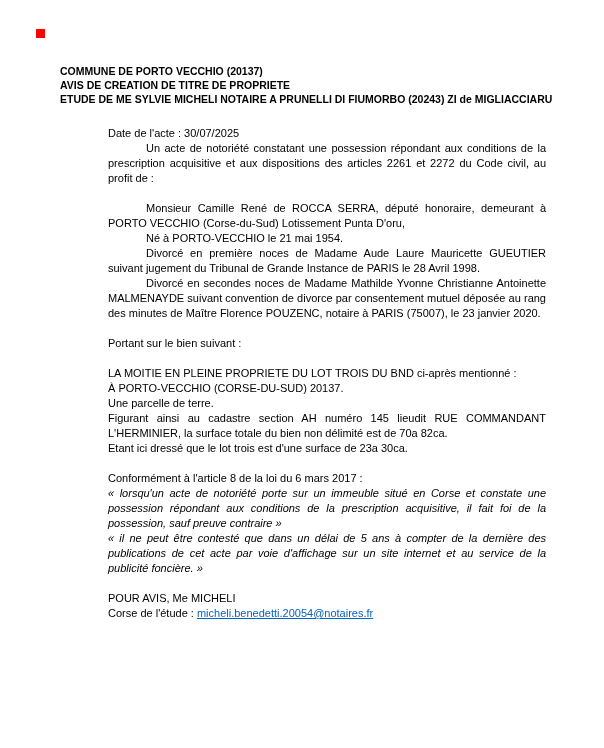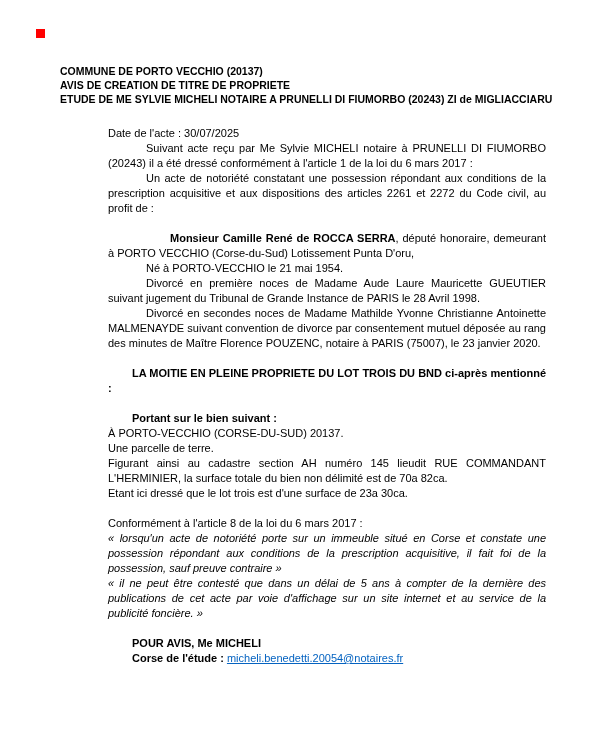--- a/index.html
+++ b/index.html
@@ -31,49 +31,48 @@
   .doc-body { margin-top: 20px; }
   .para {
     margin: 0;
     font-size: 11px;
     line-height: 15px;
     text-align: justify;
     padding-left: 48px;
   }
   .para.indent { text-indent: 38px; }
   .para.space { margin-top: 15px; }
-  .b { font-weight: bold; margin-left: 24px; }
+  .b { font-weight: normal; }
   .i { font-style: italic; }
   .link {
     color: var(--link-color, #0563c1);
     cursor: pointer;
   }
 </style>
 </head>
 <body>
 
 <div class="page">
   <div class="marker"></div>
 
   <div class="doc-header">
     <div class="hline">COMMUNE DE PORTO VECCHIO (20137)</div>
     <div class="hline">AVIS DE CREATION DE TITRE DE PROPRIETE</div>
     <div class="hline">ETUDE DE ME SYLVIE MICHELI NOTAIRE A PRUNELLI DI FIUMORBO (20243) ZI de MIGLIACCIARU</div>
   </div>
 
   <div class="doc-body">
       <p class="para"><span>Date de l'acte : 30/07/2025</span></p>
-      <p class="para indent"><span>Suivant acte reçu par Me Sylvie MICHELI notaire à PRUNELLI DI FIUMORBO (20243) il a été dressé conformément à l'article 1 de la loi du 6 mars 2017 :</span></p>
       <p class="para indent"><span>Un acte de notoriété constatant une possession répondant aux conditions de la prescription acquisitive et aux dispositions des articles 2261 et 2272 du Code civil, au profit de :</span></p>
       <p class="para indent space"><span class="b">Monsieur Camille René de ROCCA SERRA</span><span>, député honoraire, demeurant à PORTO VECCHIO (Corse-du-Sud) Lotissement Punta D'oru,</span></p>
       <p class="para indent"><span>Né à PORTO-VECCHIO le 21 mai 1954.</span></p>
       <p class="para indent"><span>Divorcé en première noces de Madame Aude Laure Mauricette GUEUTIER suivant jugement du Tribunal de Grande Instance de PARIS le 28 Avril 1998.</span></p>
       <p class="para indent"><span>Divorcé en secondes noces de Madame Mathilde Yvonne Christianne Antoinette MALMENAYDE suivant convention de divorce par consentement mutuel déposée au rang des minutes de Maître Florence POUZENC, notaire à PARIS (75007), le 23 janvier 2020.</span></p>
+      <p class="para space"><span class="b">Portant sur le bien suivant :</span></p>
       <p class="para space"><span class="b">LA MOITIE EN PLEINE PROPRIETE DU LOT TROIS DU BND ci-après mentionné :</span></p>
-      <p class="para space"><span class="b">Portant sur le bien suivant :</span></p>
       <p class="para"><span>À PORTO-VECCHIO (CORSE-DU-SUD) 20137.</span></p>
       <p class="para"><span>Une parcelle de terre.</span></p>
       <p class="para"><span>Figurant ainsi au cadastre section AH numéro 145 lieudit RUE COMMANDANT L'HERMINIER, la surface totale du bien non délimité est de 70a 82ca.</span></p>
       <p class="para"><span>Etant ici dressé que le lot trois est d'une surface de 23a 30ca.</span></p>
       <p class="para space"><span>Conformément à l'article 8 de la loi du 6 mars 2017 :</span></p>
       <p class="para"><span class="i">« lorsqu'un acte de notoriété porte sur un immeuble situé en Corse et constate une possession répondant aux conditions de la prescription acquisitive, il fait foi de la possession, sauf preuve contraire »</span></p>
       <p class="para"><span class="i">« il ne peut être contesté que dans un délai de 5 ans à compter de la dernière des publications de cet acte par voie d'affichage sur un site internet et au service de la publicité foncière. »</span></p>
       <p class="para space"><span class="b">POUR AVIS, Me MICHELI</span></p>
       <p class="para"><span class="b">Corse de l'étude : </span><a class="link" href="#">micheli.benedetti.20054@notaires.fr</a></p>
     </div>

